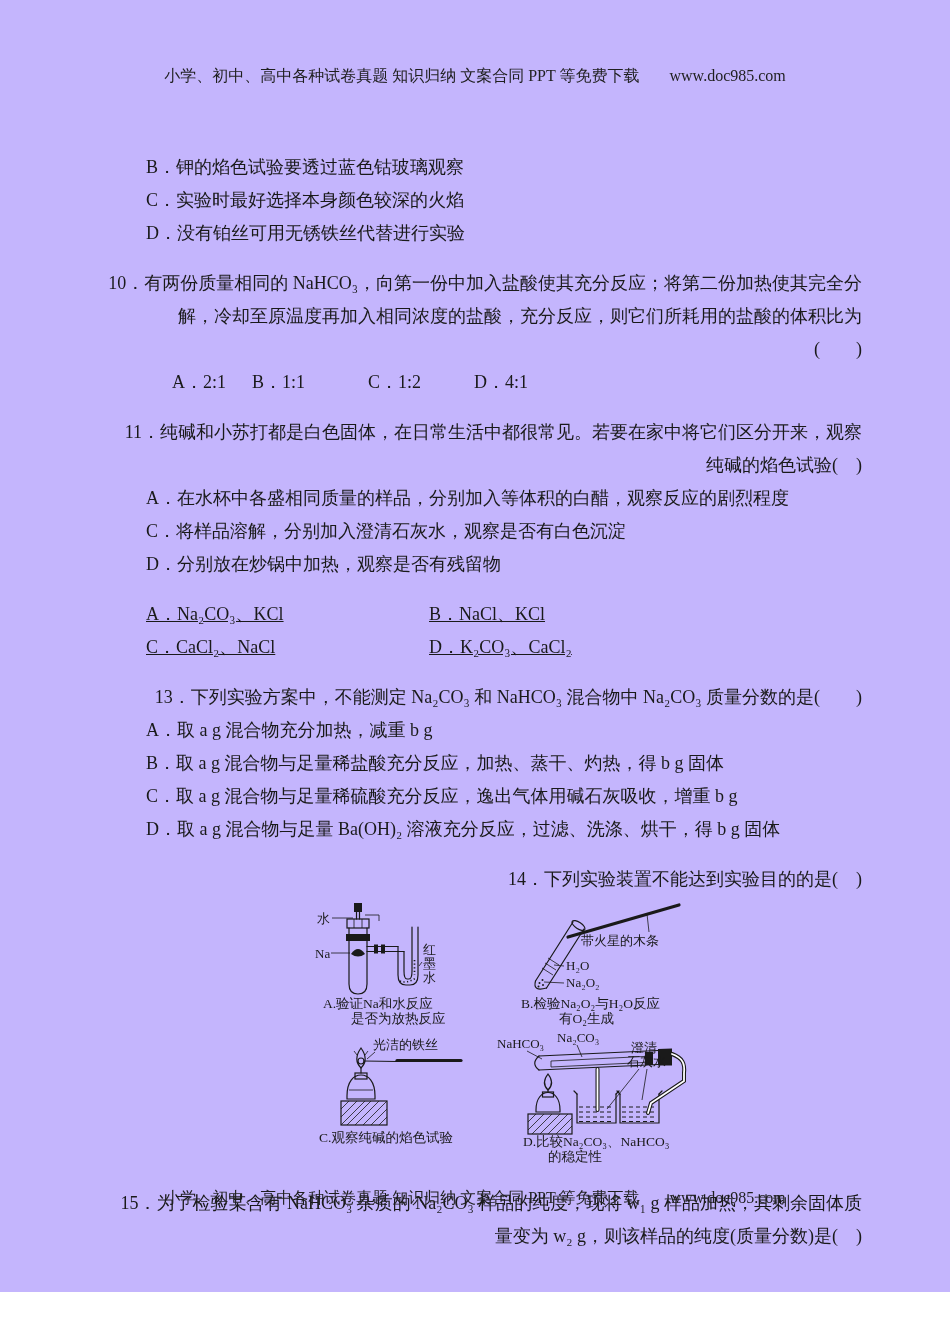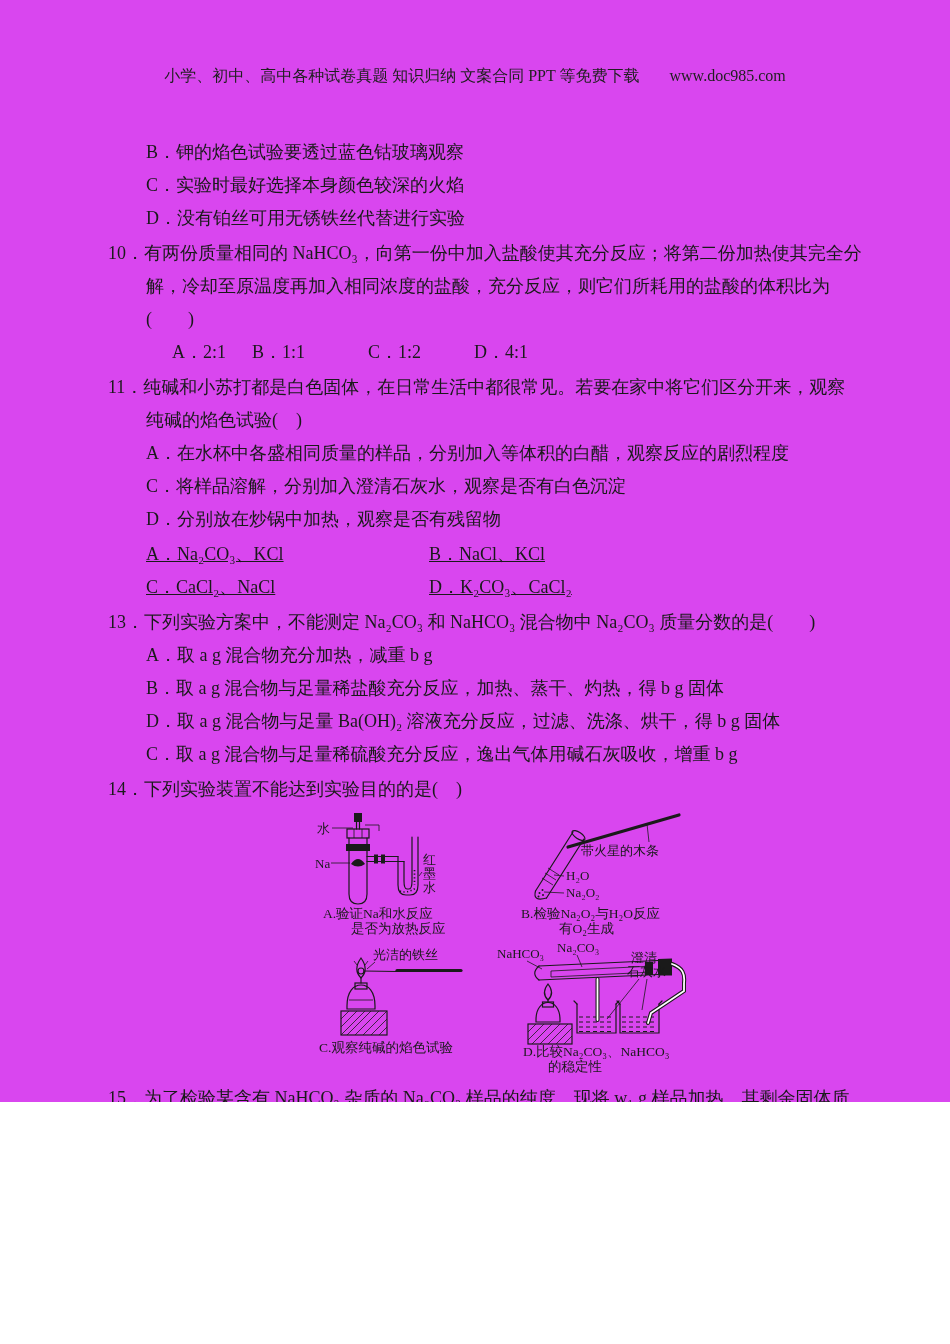--- a/index.html
+++ b/index.html
@@ -1,33 +1,33 @@
 <!DOCTYPE html>
 <html><head>
 <meta charset="utf-8">
 <style>
   html,body{margin:0;padding:0;background:#ffffff;}
   .page{
-    position:relative;width:950px;height:1102px;background:#d946ef;overflow:hidden;
+    position:relative;width:950px;height:1292px;background:#c4b5fd;overflow:hidden;
     font-family:"Liberation Serif","DejaVu Serif",serif;color:#1a1a1a;
   }
   .banner{
     position:absolute;left:0;width:100%;text-align:center;
     font-size:16px;color:#1f1f1f;white-space:nowrap;
   }
   .banner-top{top:66px;}
   .banner-bottom{top:1188px;}
   .banner .url{margin-left:30px;}
   .content{
     position:absolute;left:108px;top:134px;width:754px;
     font-size:18px;line-height:33px;
   }
-  .q{margin-top:2px;}
+  .q{margin-top:17px;}
   p{margin:0;}
-  .stem{padding-left:38px;text-indent:-38px;}
+  .stem{padding-left:38px;text-indent:-38px;text-align:right;}
   .opt{padding-left:38px;}
   .optrow{padding-left:38px;display:flex;}
   .optrow .o1{width:106px;text-align:center;}
   .optrow .o2{width:116px;}
   .optrow .o3{width:106px;}
   .optgrid{padding-left:38px;display:grid;grid-template-columns:283px 1fr;text-decoration:underline;}
   .figure{display:block;margin:6px 0 2px 203px;}
   .figure text{font-family:"Liberation Serif","DejaVu Serif",serif;fill:#1a1a1a;}
   .lbl{font-size:13px;}
   .cap{font-size:13.5px;}
@@ -80,22 +80,22 @@
         <span>B．NaCl、KCl</span>
         <span>C．CaCl₂、NaCl</span>
         <span>D．K₂CO₃、CaCl₂</span>
       </div>
     </div>
 
     <div class="q">
       <p class="stem"><span>13．</span><span>下列实验方案中，不能测定 Na₂CO₃ 和 NaHCO₃ 混合物中 Na₂CO₃ 质量分数的是(　　)</span></p>
       <p class="opt">A．取 a g 混合物充分加热，减重 b g</p>
       <p class="opt">B．取 a g 混合物与足量稀盐酸充分反应，加热、蒸干、灼热，得 b g 固体</p>
+      <p class="opt">C．取 a g 混合物与足量稀硫酸充分反应，逸出气体用碱石灰吸收，增重 b g</p>
       <p class="opt">D．取 a g 混合物与足量 Ba(OH)₂ 溶液充分反应，过滤、洗涤、烘干，得 b g 固体</p>
-      <p class="opt">C．取 a g 混合物与足量稀硫酸充分反应，逸出气体用碱石灰吸收，增重 b g</p>
     </div>
 
     <div class="q">
       <p class="stem"><span>14．</span><span>下列实验装置不能达到实验目的的是(　)</span></p>
 
       <svg class="figure" viewBox="0 0 400 268" width="400" height="268">
 
         <g>
           <rect x="43" y="1" width="8" height="9" class="fillb"></rect>
           <line x1="45.5" y1="10" x2="45.5" y2="17" class="ln"></line>

